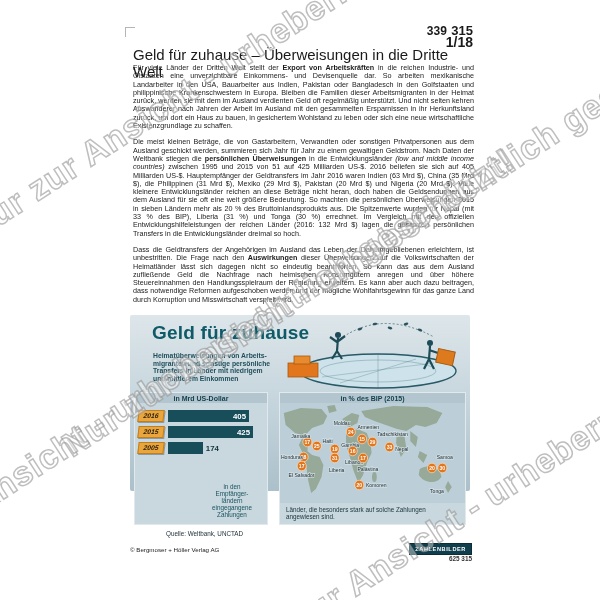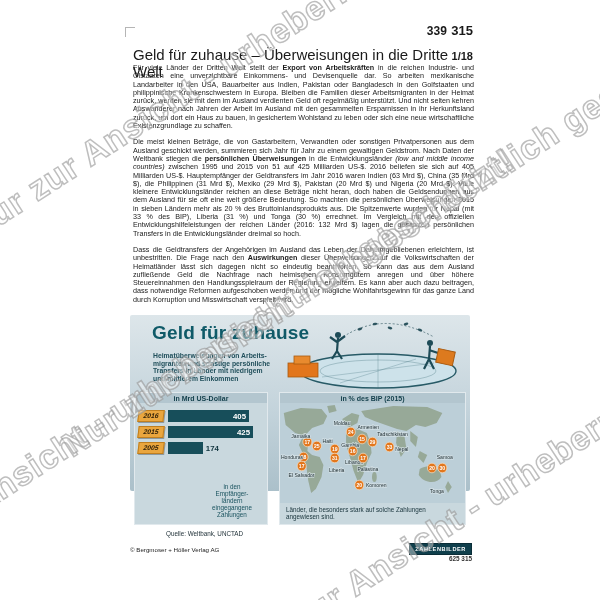--- a/index.html
+++ b/index.html
@@ -3,21 +3,21 @@
 <meta charset="utf-8">
 <style>
   html,body{margin:0;padding:0;}
   body{width:600px;height:600px;background:#ffffff;position:relative;overflow:hidden;
        font-family:"Liberation Sans",sans-serif;color:#1a1a1a;}
   .crop{position:absolute;left:125px;top:27px;width:9px;height:9px;
         border-left:1px solid #b5b5b5;border-top:1px solid #b5b5b5;}
   .docnum{position:absolute;right:127px;top:24px;text-align:right;line-height:11px;}
   .docnum .big{font-size:12px;font-weight:bold;}
   .docnum .small{font-size:13px;font-weight:bold;}
-  .docnum .pg{font-size:11px;font-weight:bold;display:block;margin-top:14px;}
+  .docnum .pg{font-size:14px;font-weight:bold;display:block;margin-top:0;}
   .title{position:absolute;left:133px;top:46px;width:345px;font-size:15px;font-weight:normal;}
   .paras{position:absolute;left:133px;top:64px;width:341px;font-size:7.2px;line-height:8.3px;
          text-align:justify;}
   .paras p{margin:0 0 8px 0;}
   .r-b{font-weight:bold;}
   .r-i{font-style:italic;}
 
   
   .panel{position:absolute;left:130px;top:315px;width:340px;height:176px;
          background:linear-gradient(#dde6ea,#c3d3db 55%,#abc0ca);border-radius:2px;}

